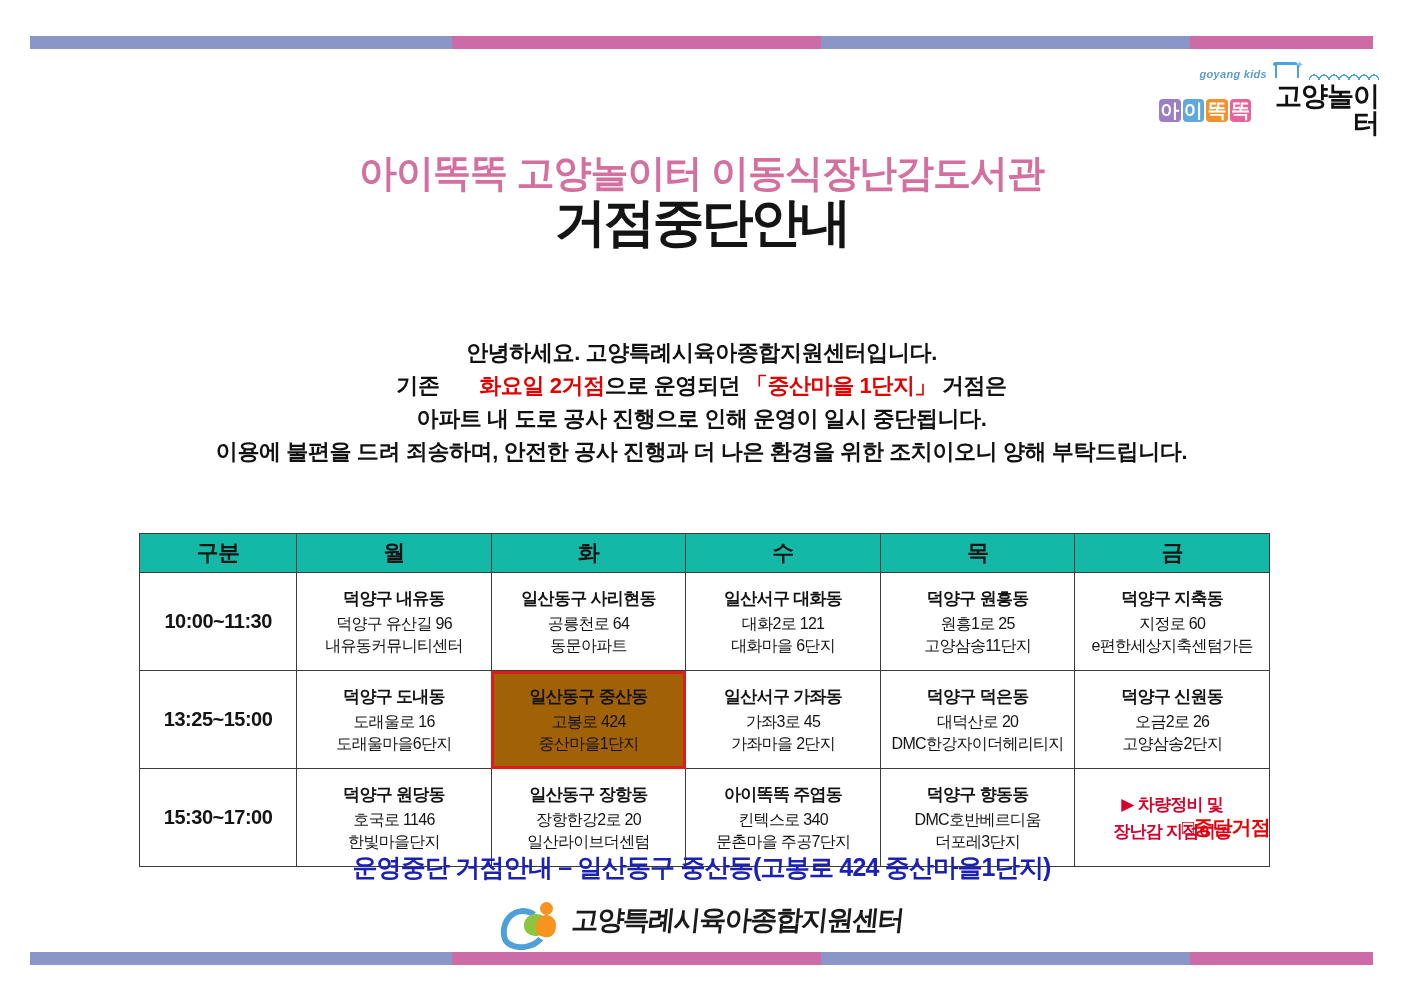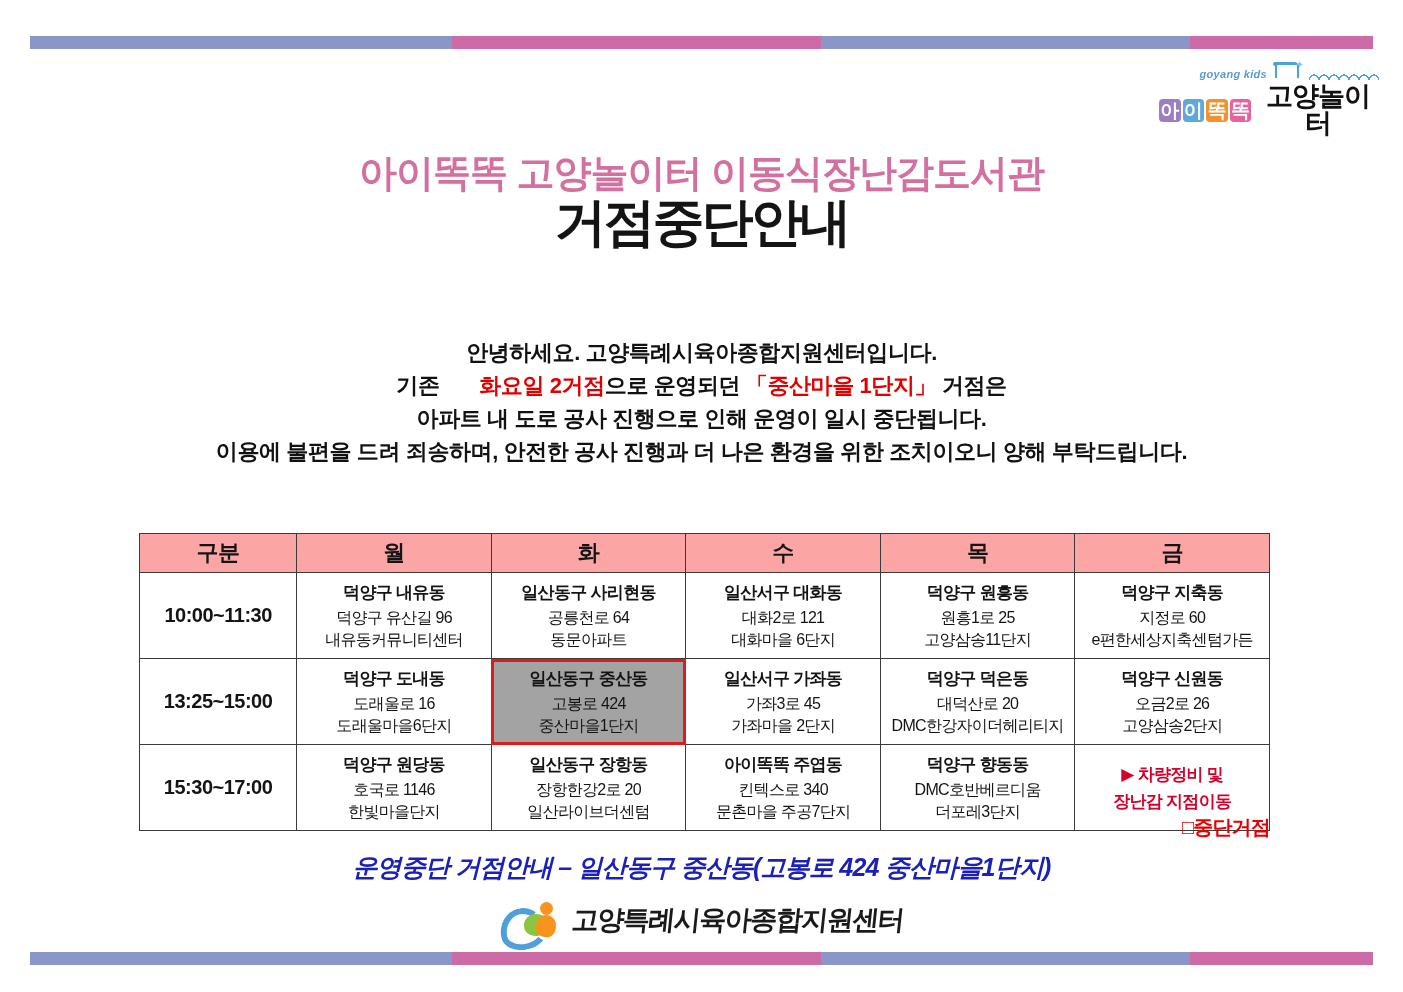--- a/index.html
+++ b/index.html
@@ -115,21 +115,20 @@
   .blk.c1 { background: #9b7ec4; }
   .blk.c2 { background: #5fa8dc; }
   .blk.c3 { background: #f0932f; }
   .blk.c4 { background: #e8629c; }
   .brand-name {
     font-size: 27px;
     font-weight: bold;
     color: #111111;
     letter-spacing: -1px;
     margin-left: 4px;
-    text-align: center;
   }
 
   
   .subtitle {
     position: absolute;
     top: 128px;
     left: 0;
     width: 100%;
     text-align: center;
     font-size: 38px;
@@ -177,29 +176,29 @@
     table-layout: fixed;
   }
   table.schedule th,
   table.schedule td {
     border: 1px solid #3b3b3b;
     text-align: center;
     vertical-align: middle;
     color: #141414;
   }
   table.schedule th {
-    background: #fca5a5;
+    background: #14b8a6;
     height: 36px;
     font-size: 22px;
     font-weight: bold;
     letter-spacing: -.5px;
   }
   table.schedule td {
     height: 79px;
-    padding: 3px 2px;
+    padding: 9px 2px;
   }
   col.c-label { width: 13.9%; }
   col.c-day   { width: 17.2%; }
   .time-label {
     font-size: 20px;
     font-weight: bold;
     letter-spacing: -.5px;
   }
   .site-name {
     font-size: 17px;
@@ -241,21 +240,20 @@
   .footer-note {
     position: absolute;
     top: 851px;
     left: 0;
     width: 100%;
     text-align: center;
     color: #1a20b8;
     font-size: 25px;
     font-weight: bold;
     letter-spacing: -.8px;
-    font-style: italic;
   }
 
   
   .signature {
     position: absolute;
     top: 900px;
     left: 0;
     width: 100%;
     display: flex;
     align-items: center;
@@ -399,21 +397,21 @@
         </tr>
         <tr>
           <td>
             <div class="time-label">13:25~15:00</div>
           </td>
           <td>
             <div class="site-name">덕양구  도내동</div>
             <div class="site-addr">도래울로 16</div>
             <div class="site-place">도래울마을6단지</div>
           </td>
-          <td class="suspended" style="background: #a3a3a3;">
+          <td class="suspended" style="background: #a16207;">
             <div class="site-name">일산동구  중산동</div>
             <div class="site-addr">고봉로 424</div>
             <div class="site-place">중산마을1단지</div>
           </td>
           <td>
             <div class="site-name">일산서구  가좌동</div>
             <div class="site-addr">가좌3로 45</div>
             <div class="site-place">가좌마을 2단지</div>
           </td>
           <td>

